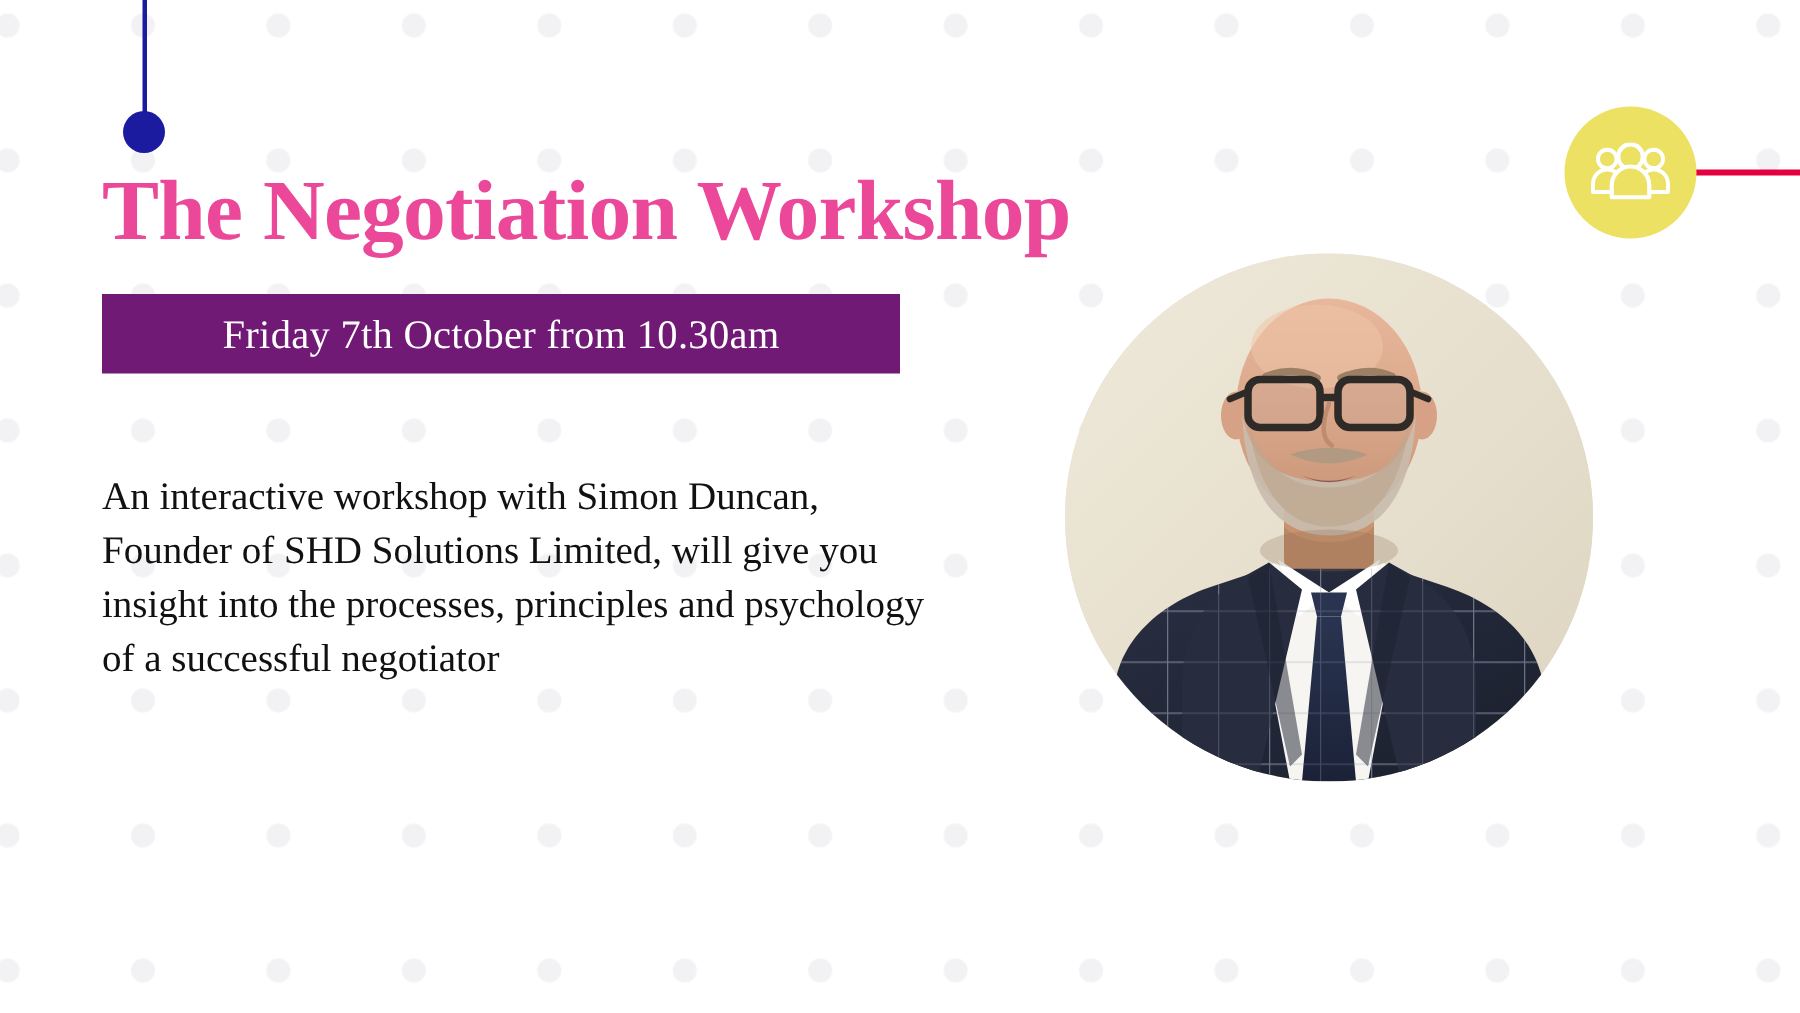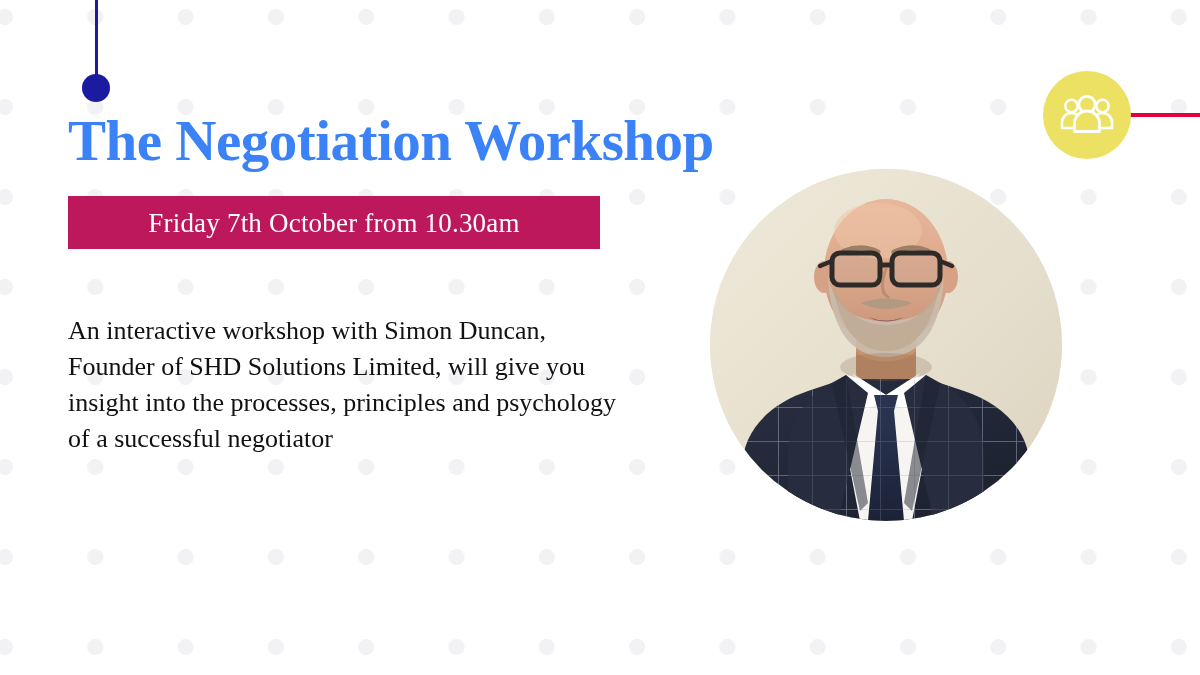--- a/index.html
+++ b/index.html
@@ -87,33 +87,33 @@
   .headline {
     position: absolute;
     left: 68px;
     top: 107px;
     margin: 0;
     font-family: "Liberation Serif", serif;
     font-weight: 700;
     font-size: 57px;
     line-height: 68px;
     letter-spacing: -0.5px;
-    color: #3b82f6;
+    color: #ec4899;
     white-space: nowrap;
     z-index: 4;
   }
 
   
   .date-banner {
     position: absolute;
     left: 68px;
     top: 196px;
     width: 532px;
     height: 53px;
-    background: #be185d;
+    background: #701a75;
     z-index: 4;
     display: flex;
     align-items: center;
     justify-content: center;
   }
   .date-banner-text {
     font-family: "Liberation Serif", serif;
     font-size: 27px;
     line-height: 30px;
     color: #ffffff;

